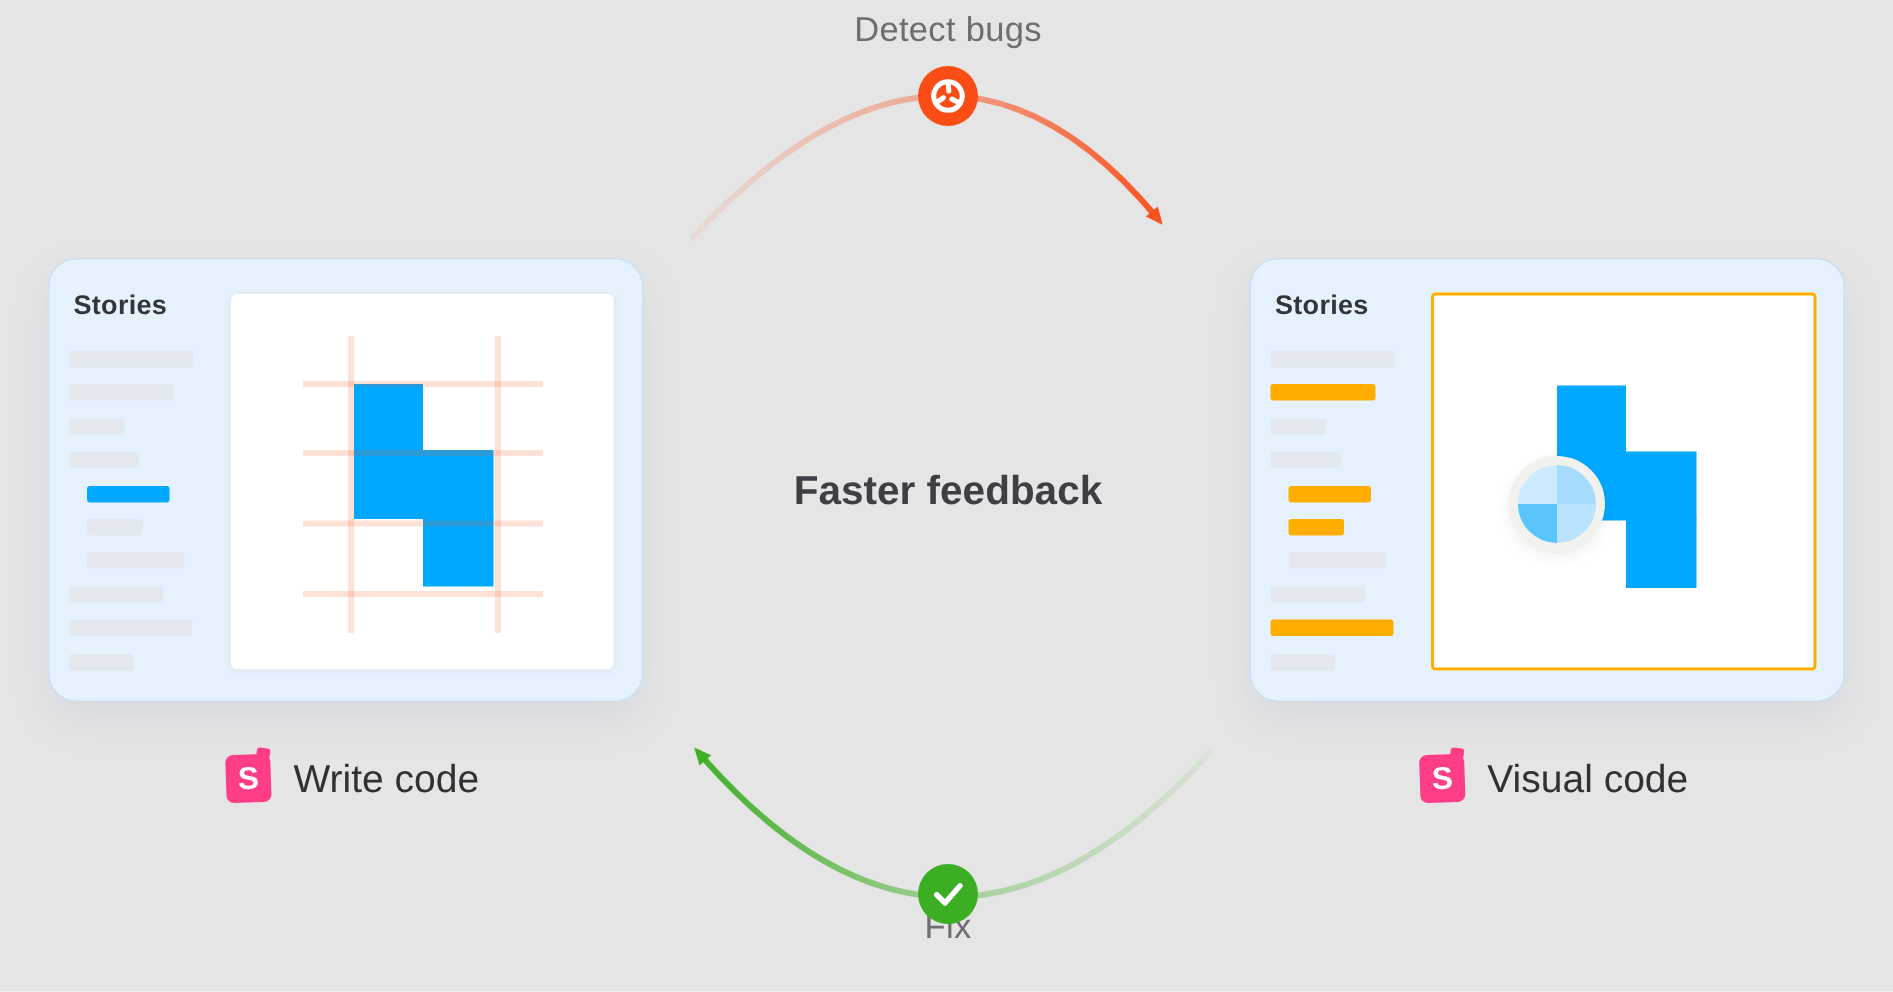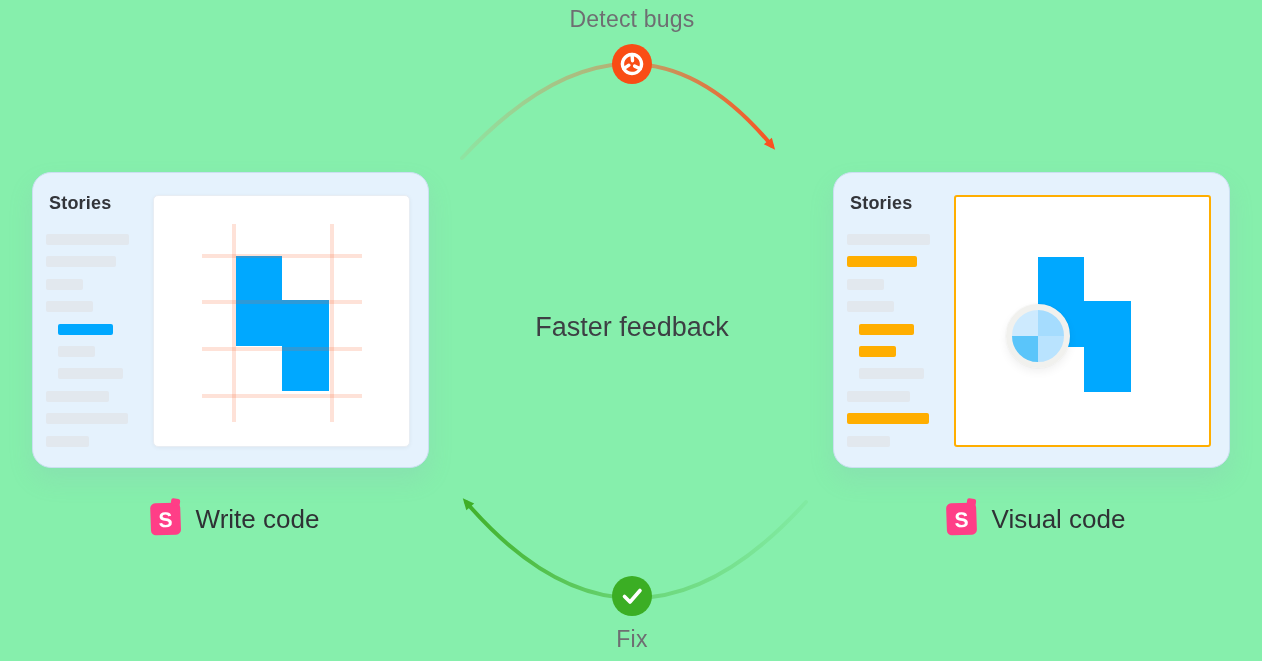--- a/index.html
+++ b/index.html
@@ -4,32 +4,32 @@
 <style>
   :root{
     --blue:#00A8FF; --orange:#FFAE00; --gray-bar:#E2E8EE;
     --card-bg:#E5F2FD; --card-border:#CBDFF1; --grid-line:rgba(250,93,41,0.18);
     --arc-orange:#FB5120; --arc-green:#3FAF27; --icon-orange:#F94D15; --icon-green:#3BAE24;
     --storybook-pink:#FF3E87; --label-gray:#6E6E72; --heading:#33353A;
     --pie-tl:#CDEAFE; --pie-tr:#A5DCFE; --pie-bl:#5AC5FA; --pie-br:#B9E3FE; --pie-ring:#F1F1EE;
   }
   *{margin:0;padding:0;box-sizing:border-box}
   body{background:#fff}
-  .stage{position:relative;width:1262px;height:661px;background:#86efac;
+  .stage{position:relative;width:1262px;height:661px;background:#e5e5e5;
          font-family:"Liberation Sans",sans-serif;overflow:hidden}
   .arcs{position:absolute;left:0;top:0;z-index:1}
   .badge{position:absolute;width:40px;height:40px;z-index:3}
   .badge.top{left:612px;top:44px}
   .badge.bottom{left:612px;top:576px}
   .diagram-label{position:absolute;transform:translateX(-50%);color:var(--label-gray);
          font-size:23px;letter-spacing:.2px;white-space:nowrap;z-index:2}
   .label-top{left:632px;top:6px}
-  .label-bottom{left:632px;top:626px}
+  .label-bottom{left:632px;top:604px}
   .center-label{position:absolute;left:632px;top:312px;transform:translateX(-50%);
-         font-size:27px;font-weight:normal;color:#3D3F44;white-space:nowrap;z-index:2}
+         font-size:27px;font-weight:bold;color:#3D3F44;white-space:nowrap;z-index:2}
   .card{position:absolute;top:172px;width:397px;height:296px;background:var(--card-bg);
         border:1px solid var(--card-border);border-radius:19px;z-index:2;
         box-shadow:0 12px 24px rgba(140,160,190,0.16)}
   .card.left{left:32px}
   .card.right{left:833px}
   .card-title{position:absolute;left:16px;top:20px;font-size:18px;font-weight:bold;
         color:var(--heading);letter-spacing:.2px}
   .bars{position:absolute;left:13px;top:61px}
   .bar{height:11px;border-radius:2px;margin-bottom:11.4px}
   .canvas{position:absolute;left:120px;top:22px;width:257px;height:252px;background:#fff;border-radius:5px}

